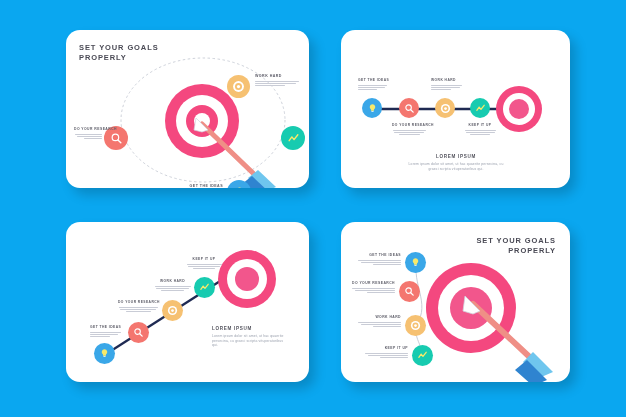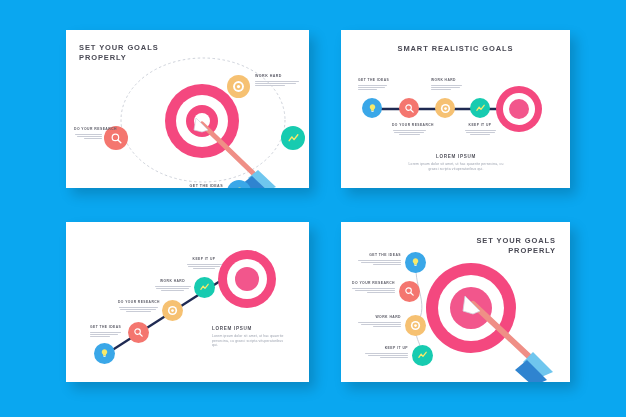--- a/index.html
+++ b/index.html
@@ -9,20 +9,21 @@
     font-family:"Liberation Sans", sans-serif;
     position:relative;
   }
   .board{position:absolute;inset:0;}
 
   .card{
     position:absolute;
     background:#ffffff;
     box-shadow:6px 7px 12px rgba(0,0,0,0.18);
     overflow:hidden;
+    border-radius:14px;
   }
   #card-1{left:66px;  top:30px;  width:243px; height:158px;}
   #card-2{left:341px; top:30px;  width:229px; height:158px;}
   #card-3{left:66px;  top:222px; width:243px; height:160px;}
   #card-4{left:341px; top:222px; width:229px; height:160px;}
 
   .card-title{
     position:absolute;
     font-size:7.5px;
     letter-spacing:0.9px;
@@ -142,21 +143,20 @@
       <div class="lines">
           <i style="width:27px"></i>
           <i style="width:25px"></i>
           <i style="width:18px"></i>
         </div>
     </div>
   </div>
 
   <div class="card" id="card-2">
 
-    <div class="card-title t-center">SMART REALISTIC GOALS</div>
 
     <svg class="dashpath" style="left:20px;top:62px;" width="190" height="34">
       <line x1="8" y1="17" x2="155" y2="17" stroke="#1f2a52" stroke-width="2.4"></line>
       <polygon points="152,8 170,17 152,26" fill="#1f2a52"></polygon>
     </svg>
 
     <div class="target" style="left:155px;top:56px;width:46px;height:46px;background:#f4487f;"></div>
     <div class="target" style="left:162px;top:63px;width:32px;height:32px;background:#ffffff;"></div>
     <div class="target" style="left:168px;top:69px;width:20px;height:20px;background:#f2568c;"></div>
 

